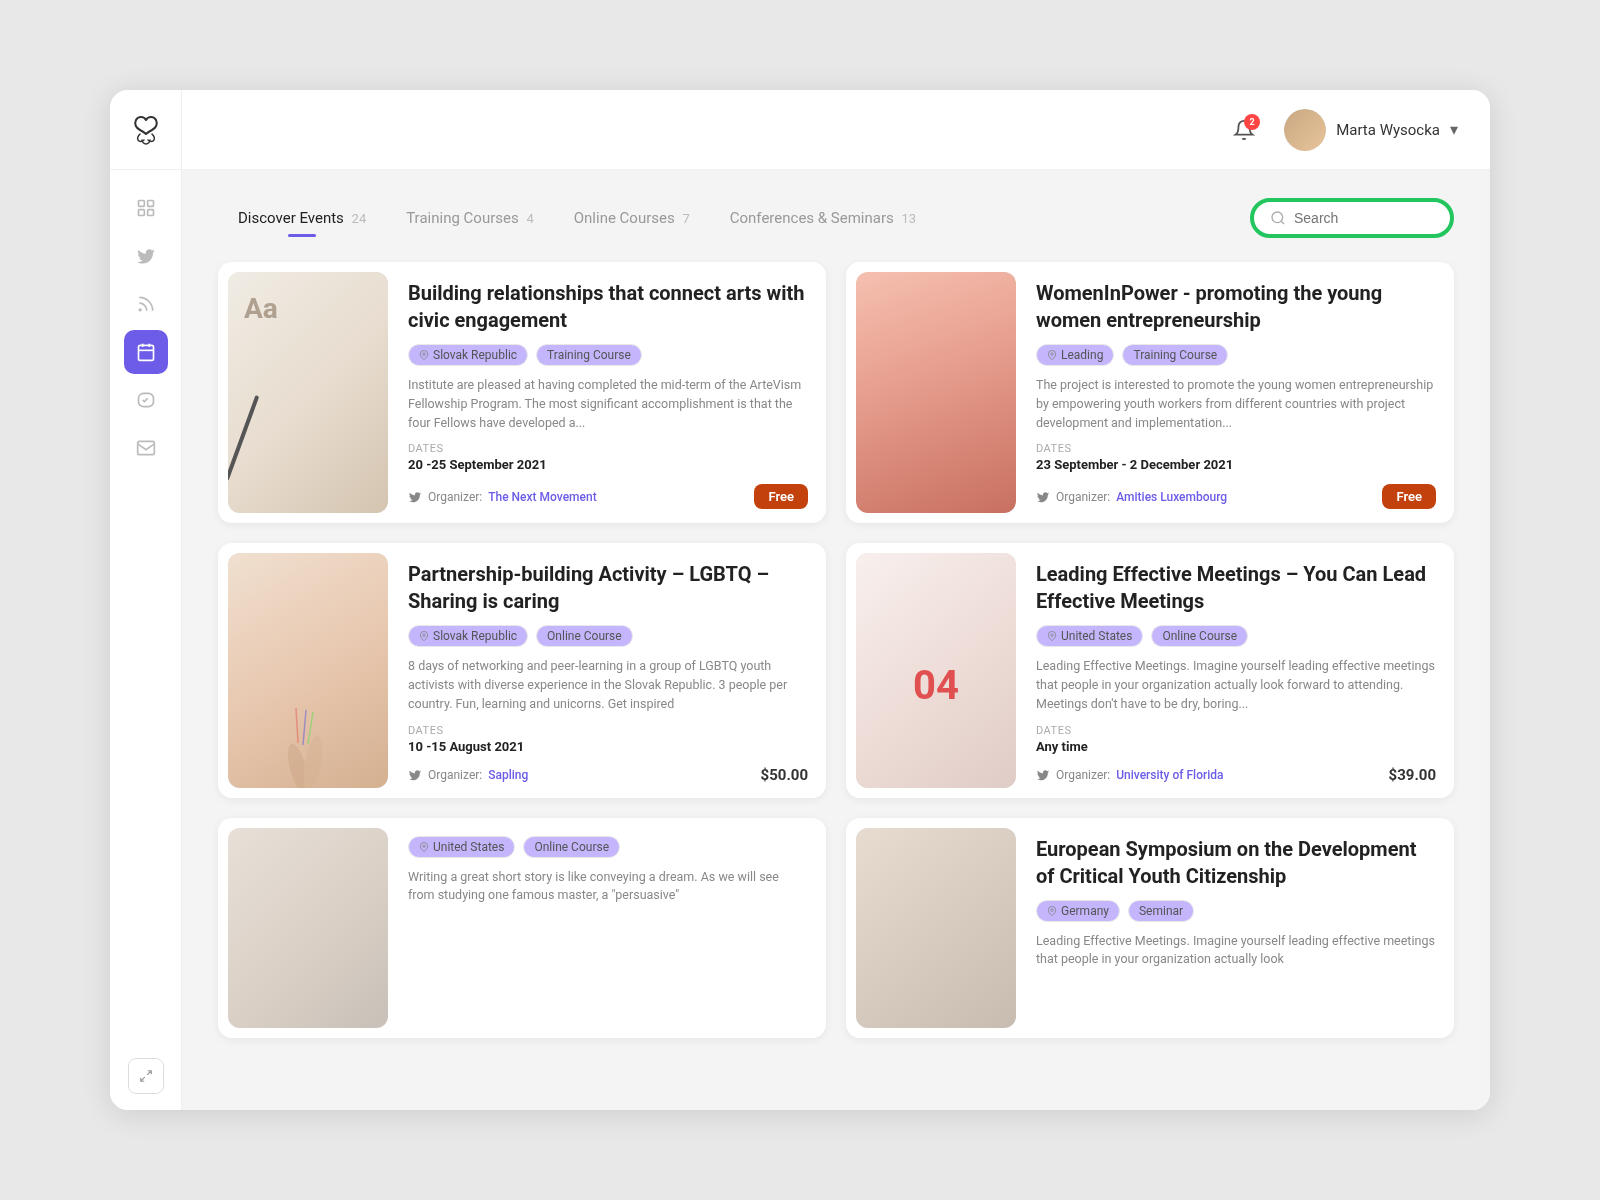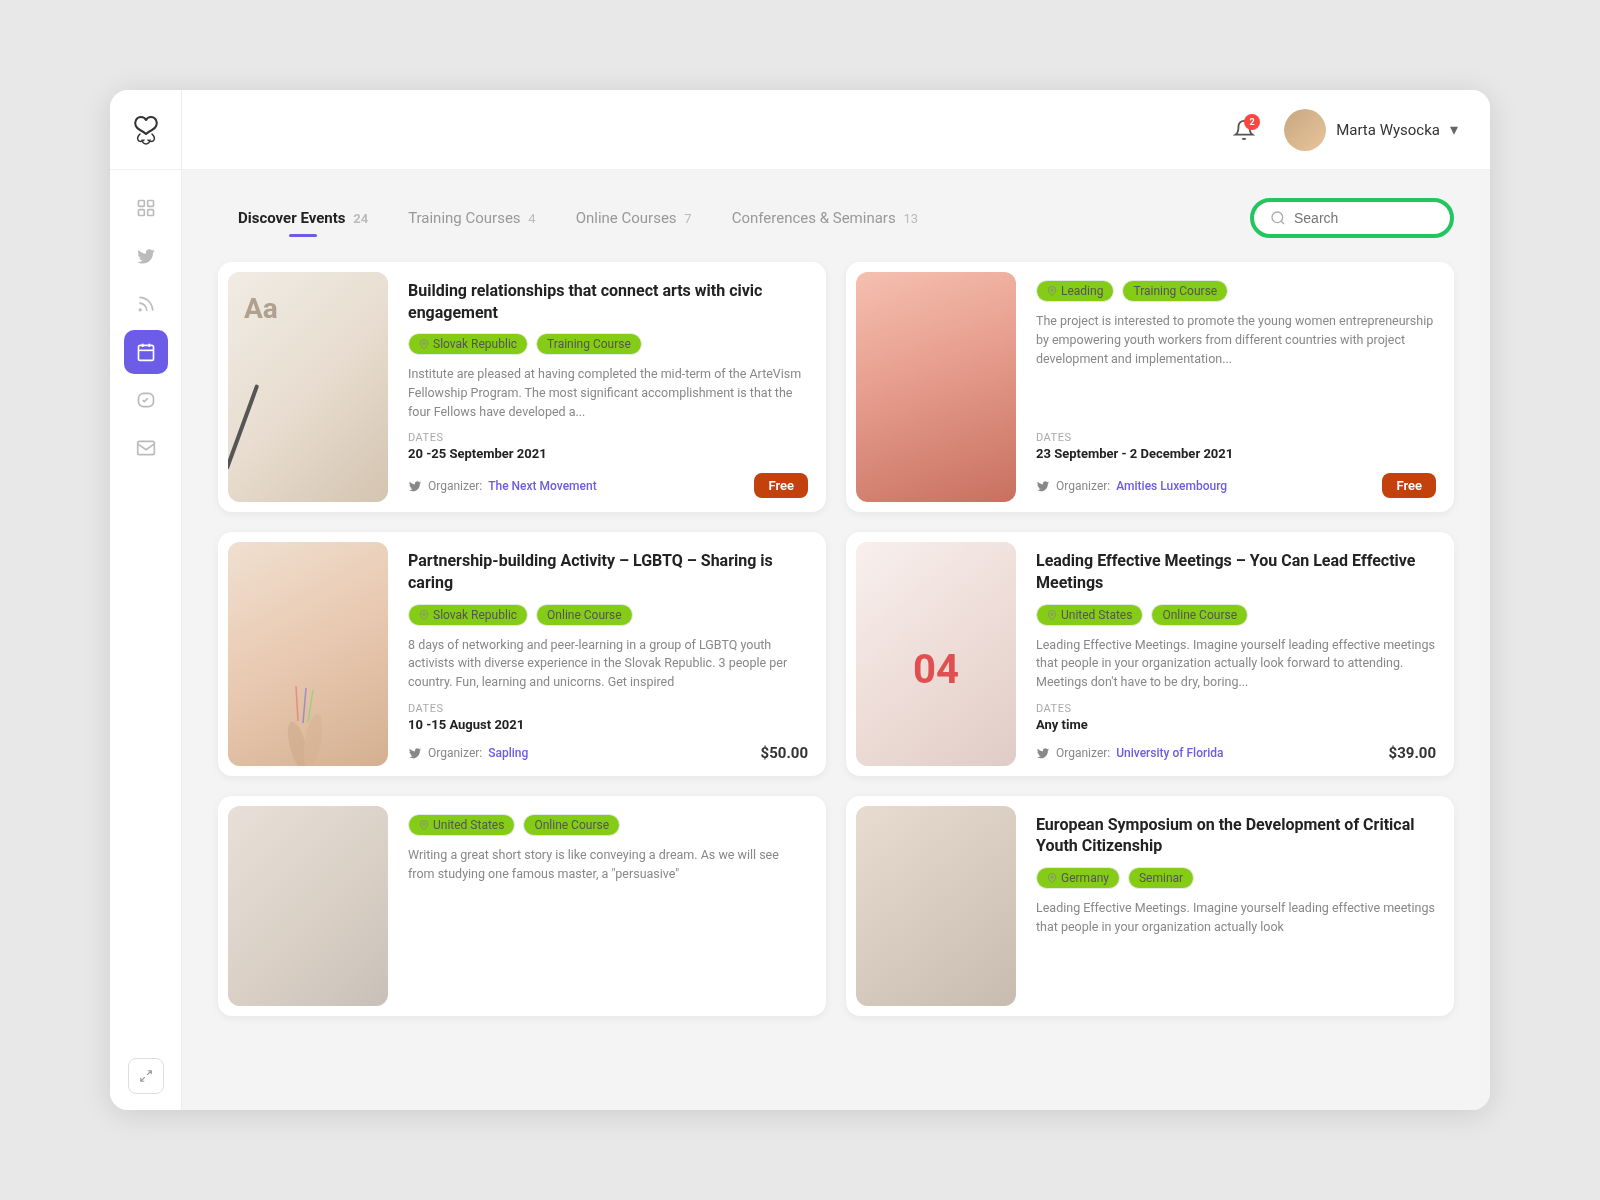--- a/index.html
+++ b/index.html
@@ -195,21 +195,21 @@
       position: relative;
       white-space: nowrap;
       font-weight: 400;
     }
     .tab .count {
       margin-left: 4px;
       font-size: 13px;
       color: #bbb;
     }
     .tab.active {
-      font-weight: 700;
+      font-weight: 400;
       color: #222;
     }
     .tab.active::after {
       content: '';
       position: absolute;
       bottom: -2px;
       left: 50%;
       transform: translateX(-50%);
       width: 28px;
       height: 3px;
@@ -321,37 +321,37 @@
       width: 100%; height: 100%;
     }
     
     .card-body {
       flex: 1;
       padding: 18px 18px 14px 10px;
       display: flex;
       flex-direction: column;
     }
     .card-title {
-      font-size: 16px;
+      font-size: 20px;
       font-weight: 700;
       color: #222;
       line-height: 1.35;
       margin-bottom: 10px;
     }
     .card-tags {
       display: flex;
       gap: 8px;
       margin-bottom: 10px;
       flex-wrap: wrap;
     }
     .tag {
       display: flex;
       align-items: center;
       gap: 4px;
-      background: #84cc16;
+      background: #c4b5fd;
       border: 1px solid #e8e8e8;
       border-radius: 20px;
       padding: 3px 10px;
       font-size: 12px;
       color: #555;
     }
     .tag svg { width: 10px; height: 10px; color: #888; }
     .card-desc {
       font-size: 12.5px;
       color: #888;
@@ -563,20 +563,21 @@
             </div>
           </div>
 
           <div class="event-card">
             <div class="card-image">
               <div class="card-image-inner">
                 <div class="img-flower"></div>
               </div>
             </div>
             <div class="card-body">
+              <div class="card-title">WomenInPower - promoting the young women entrepreneurship</div>
               <div class="card-tags">
                 <div class="tag">
                   <svg viewBox="0 0 24 24" fill="none" stroke="currentColor" stroke-width="2">
                       <path d="M21 10c0 7-9 13-9 13s-9-6-9-13a9 9 0 0 1 18 0z"></path>
                       <circle cx="12" cy="10" r="3"></circle>
                     </svg>
                   <span>Leading</span>
                 </div>
                 <div class="tag">
                   <span>Training Course</span>

